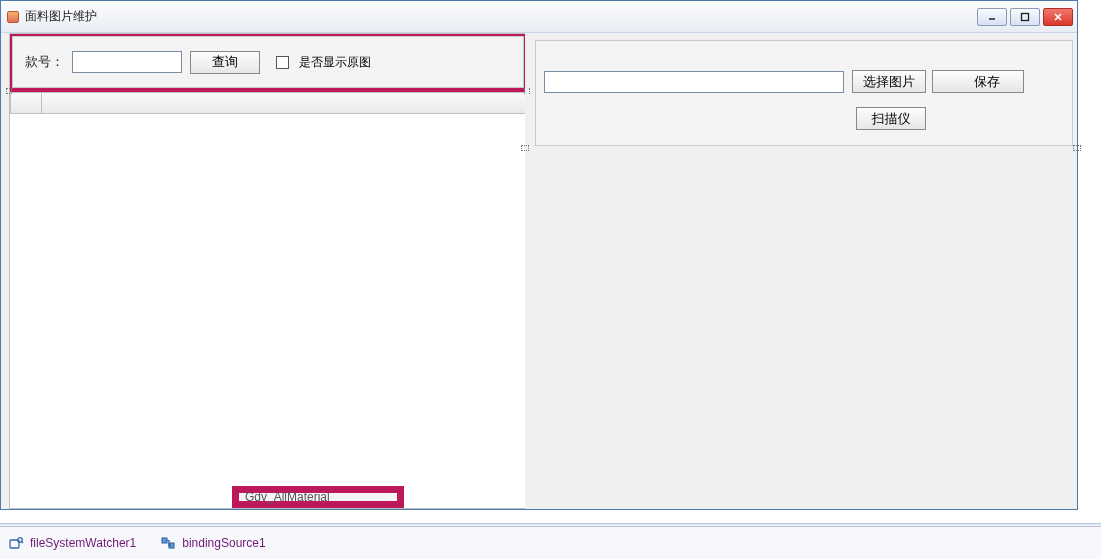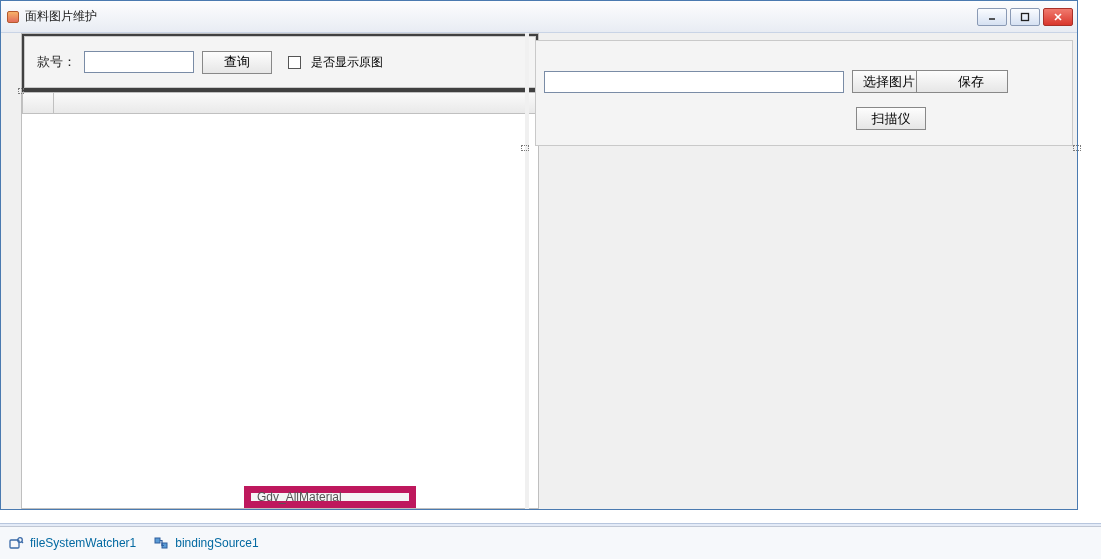--- a/index.html
+++ b/index.html
@@ -75,24 +75,24 @@
       color:#fff;
     }
     .client {
       flex:1;
       position:relative;
       background:#f0f0f0;
     }
     
     .left-panel {
       position:absolute;
-      left:20px; top:0;
+      left:8px; top:0;
       width:518px;
       bottom:0;
-      background:#404040;
+      background:#be185d;
       border:1px solid #bfbfbf;
     }
     .splitter-bar {
       position:absolute;
       left:524px; top:0; bottom:0;
       width:4px;
       background:#f0f0f0;
       cursor:col-resize;
     }
     .right-area {
@@ -181,21 +181,21 @@
       background:#f4f4f4;
       border:1px solid #c9c9c9;
       margin-top:7px;
     }
     .right-top-panel .path-input {
       position:absolute;
       left:8px; top:30px;
       width:300px;
     }
     .btn.select-img { position:absolute; left:316px; top:29px; width:74px;}
-    .btn.save { position:absolute; left:380px; top:29px; width:92px;padding-left:28px;}
+    .btn.save { position:absolute; left:396px; top:29px; width:92px;padding-left:28px;}
     .btn.scanner { position:absolute; left:320px; top:66px; width:70px;}
     
     .h-split-handle {
       position:absolute;
       left:0; top:110px; right:0;
       height:8px;
       cursor:row-resize;
     }
     .h-split-handle::before, .h-split-handle::after {
       content:"";
@@ -257,23 +257,23 @@
     .tray {
       position:absolute;
       left:0; right:0;
       bottom:0;
       height:30px;
       border-top:1px solid #c0c7d4;
       background:#f6f8fb;
       display:flex;
       align-items:center;
       padding:16px 8px;
-      gap:17px;
+      gap:24px;
       font-size:12px;
-      color:#0369a1;
+      color:#701a75;
     }
     .tray-item { display:flex; align-items:center; gap:6px; }
     .tray-icon {
       width:16px; height:16px;
       display:inline-flex; align-items:center; justify-content:center;
     }
     .blue-divider{
       position:absolute;
       left:0; right:0;
       bottom:30px;

